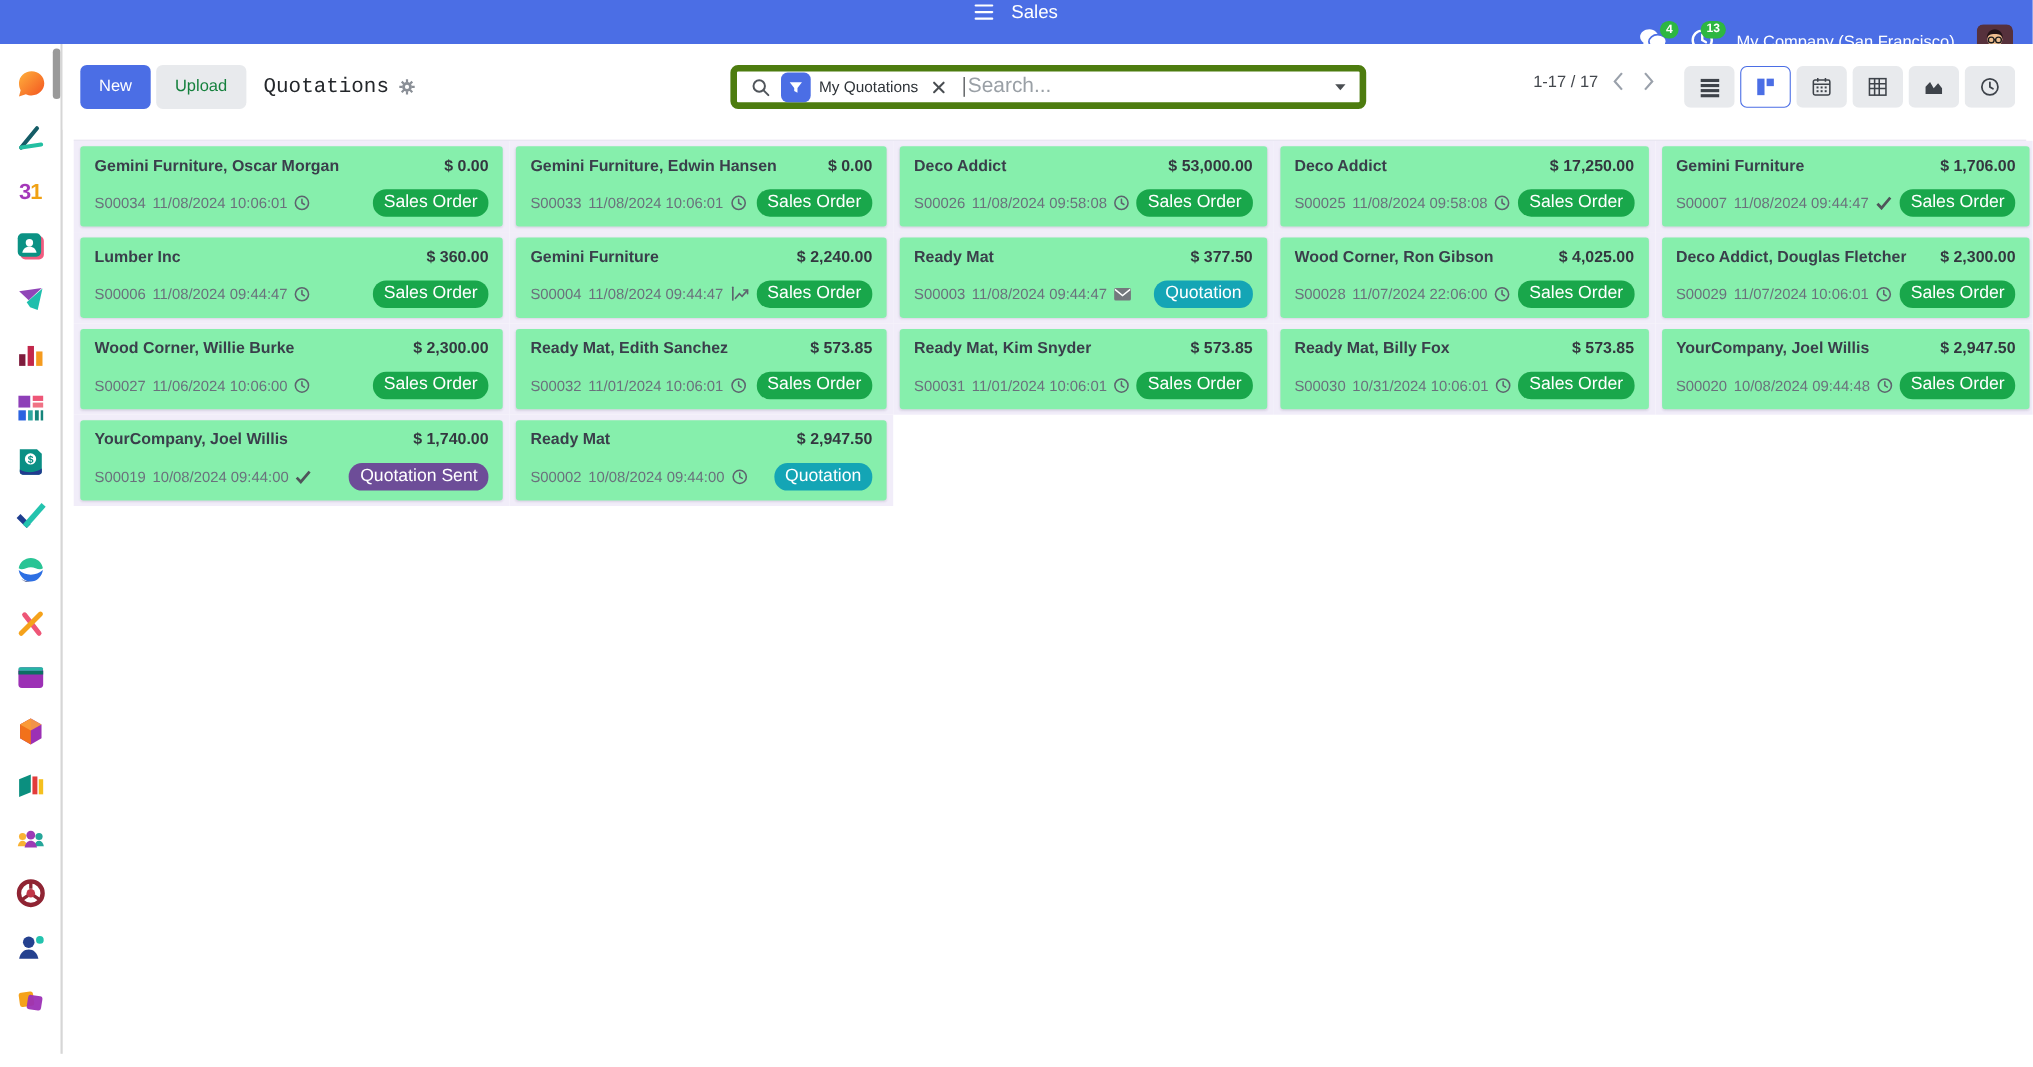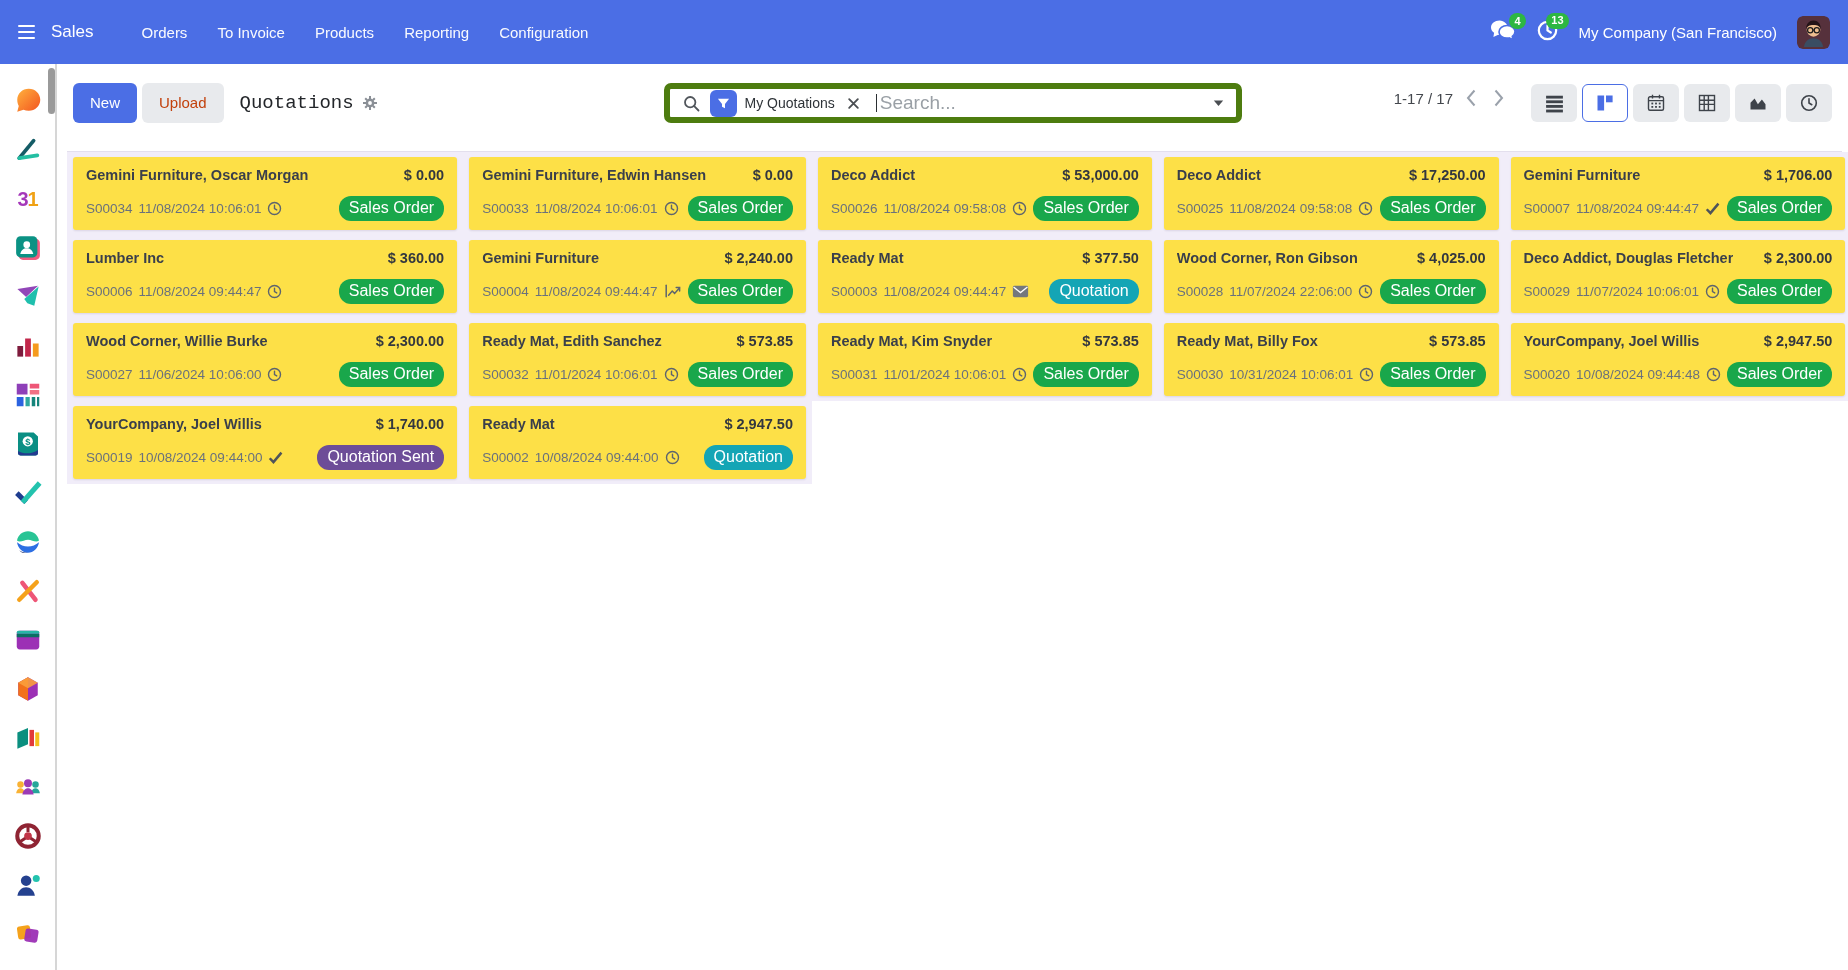--- a/index.html
+++ b/index.html
@@ -10,22 +10,22 @@
     --txt-gray:#6a717c;
   }
   *{box-sizing:border-box;}
   html,body{margin:0;padding:0;}
   body{
     width:1848px;height:970px;overflow:hidden;background:#fff;
     font-family:"Liberation Sans",sans-serif;-webkit-font-smoothing:antialiased;
   }
   
   .navbar{
-    height:64px;background:var(--accent);display:flex;align-items:center;
-    color:#fff;padding:0 18px 0 14px;
+    height:40px;background:var(--accent);display:flex;align-items:center;
+    color:#fff;padding:0 18px 0 14px;flex-direction:column;
   }
   .nav-left{display:flex;align-items:center;gap:12px;}
   .hamburger{display:flex;flex-direction:column;gap:3.5px;cursor:pointer;padding:4px;}
   .hamburger i{display:block;width:17px;height:2.4px;background:#fff;border-radius:1px;}
   .brand{font-size:17px;cursor:pointer;}
   .nav-menu{display:flex;align-items:center;gap:30px;margin-left:48px;font-size:15px;}
   .nav-menu span{cursor:pointer;opacity:.97;}
   .nav-right{margin-left:auto;display:flex;align-items:center;gap:20px;}
   .tray-item{position:relative;cursor:pointer;display:flex;align-items:center;}
   .tray-badge{
@@ -55,21 +55,21 @@
   }
   .main{flex:1;display:flex;flex-direction:column;min-width:0;}
   
   .control-panel{
     height:78px;background:#fff;display:flex;align-items:center;
     padding:0 16px 0 16px;position:relative;flex:0 0 auto;
   }
   .btn{border:none;font-family:inherit;font-size:15px;border-radius:6px;
     padding:11px 17px;cursor:pointer;line-height:1.25;}
   .btn-new{background:var(--accent);color:#fff;}
-  .btn-upload{background:var(--gray-btn);color:#c2410c;margin-left:5px;}
+  .btn-upload{background:var(--gray-btn);color:#15803d;margin-left:5px;}
   .view-title{font-size:19px;color:#23262a;margin-left:16px;white-space:nowrap;font-family:Liberation Mono, monospace;}
   .gear{margin-left:8px;cursor:pointer;display:flex;align-items:center;}
   
   .searchbar{
     position:absolute;left:50%;top:50%;transform:translate(-50%,-50%);
     width:578px;height:40px;background:#fff;border:6px solid #4d7c0f;border-radius:7px;
     display:flex;align-items:center;padding:0 10px 0 13px;
   }
   .search-mag{display:flex;align-items:center;margin-right:10px;}
   .facet{display:flex;align-items:center;gap:8px;cursor:pointer;}
@@ -101,21 +101,21 @@
   }
   .vs-btn.active{background:#fff;border-color:var(--accent);}
   
   .content{flex:1;background:#fff;overflow:hidden;padding:9px 6px 0 10px;}
   .kanban-grid{
     display:grid;grid-template-columns:repeat(5,1fr);
     border-top:1px solid #e3dfed;
   }
   .cell{background:var(--lavender);padding:5px 6px;}
   .kcard{
-    background:#fde047;border-radius:3px;height:73px;padding:10px 13px 9px;
+    background:#86efac;border-radius:3px;height:73px;padding:10px 13px 9px;
     box-shadow:0 1px 2px rgba(60,40,90,.12);display:flex;flex-direction:column;
     justify-content:space-between;cursor:pointer;
   }
   .kcard-top{display:flex;justify-content:space-between;align-items:baseline;gap:10px;}
   .kcard-name{font-size:14.5px;font-weight:bold;color:#3a3f4b;white-space:nowrap;
     overflow:hidden;text-overflow:ellipsis;}
   .kcard-amount{font-size:14.5px;font-weight:bold;color:#33373f;white-space:nowrap;}
   .kcard-bottom{display:flex;align-items:center;gap:6px;font-size:13.5px;color:var(--txt-gray);}
   .kcard-ref{white-space:nowrap;}
   .foot-icon{display:flex;align-items:center;cursor:pointer;}
@@ -136,27 +136,20 @@
 <body>
 
 <div class="navbar">
   <div class="nav-left">
     <div class="hamburger">
         <i></i>
         <i></i>
         <i></i>
       </div>
     <div class="brand">Sales</div>
-  </div>
-  <div class="nav-menu">
-    <span>Orders</span>
-    <span>To Invoice</span>
-    <span>Products</span>
-    <span>Reporting</span>
-    <span>Configuration</span>
   </div>
   <div class="nav-right">
     <div class="tray-item">
       <span>
         <svg width="26" height="22" viewBox="0 0 26 22">
           <path d="M9.5 1.5C4.8 1.5 1 4.6 1 8.4c0 2.2 1.2 4.1 3.1 5.4L3.4 18l4.3-2.1c.6.1 1.2.2 1.8.2 4.7 0 8.5-3.1 8.5-6.9S14.2 1.5 9.5 1.5z" fill="#fff"></path>
           <path d="M17 6.5c4.4 0 8 2.7 8 6.1 0 1.9-1.1 3.6-2.7 4.7l.6 3.4-3.7-1.8c-.7.2-1.4.2-2.2.2-4.4 0-8-2.7-8-6.1s3.6-6.5 8-6.5z" fill="#fff" stroke="#4b6ee5" stroke-width="1.6"></path>
         </svg>
       </span>
       <span class="tray-badge">4</span>

